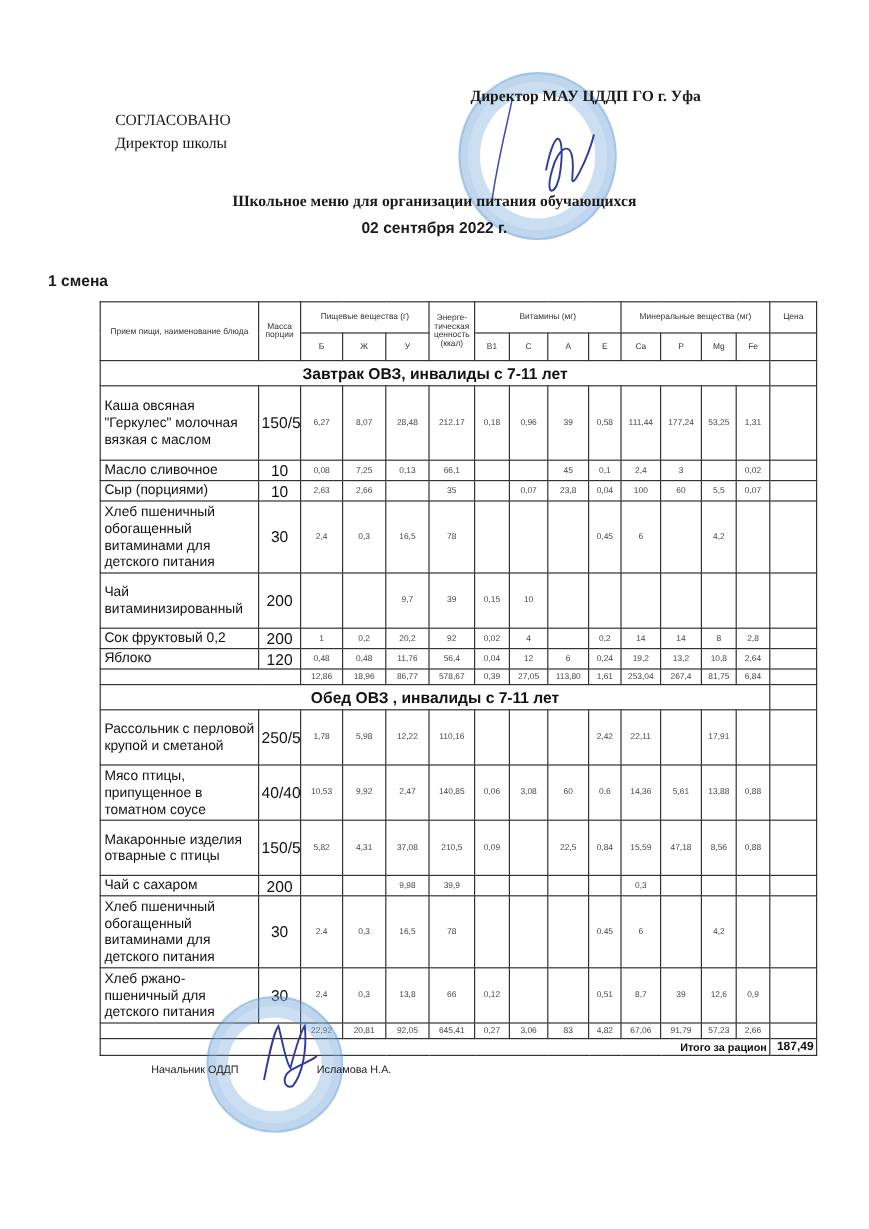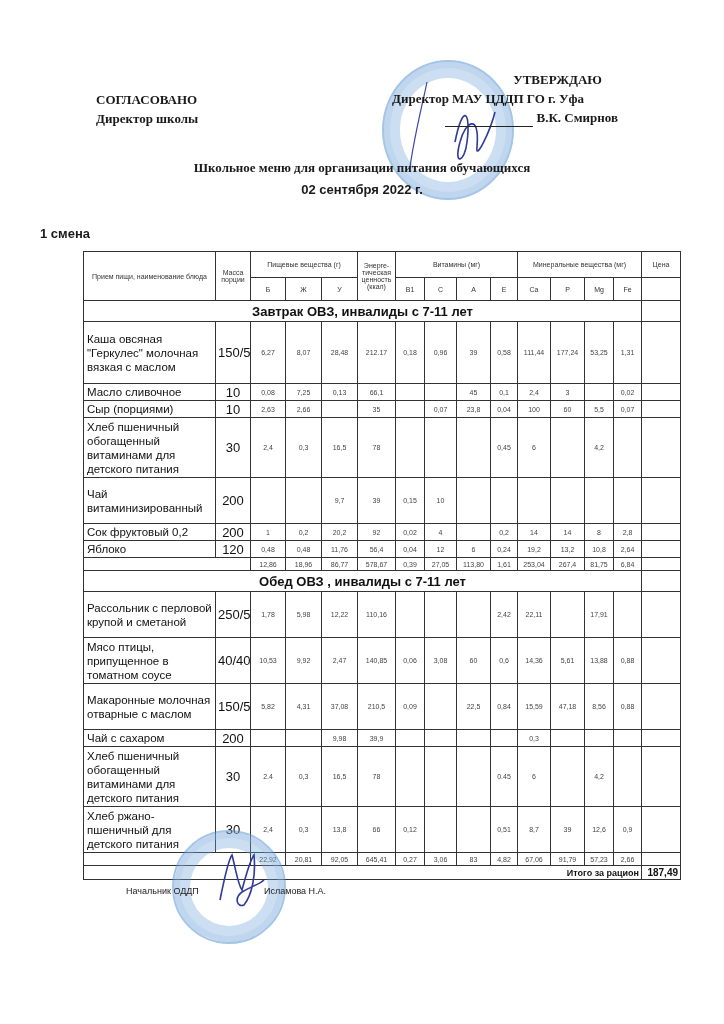--- a/index.html
+++ b/index.html
@@ -1,18 +1,18 @@
 <!DOCTYPE html>
 <html><head>
 <meta charset="utf-8">
 <style>
   html, body { margin:0; padding:0; background:#ffffff; }
   body { width:724px; height:1024px; position:relative; overflow:hidden; font-family:"Liberation Sans", sans-serif; color:#1a1a1a; }
   .serif { font-family:"Liberation Serif", serif; }
-  .agreed { position:absolute; left:96px; top:90px; font-size:13px; font-weight:bold; line-height:19px; }
+  .agreed { position:absolute; left:96px; top:90px; font-size:13px; font-weight:normal; line-height:19px; }
   .approve { position:absolute; left:392px; top:70px; width:230px; font-size:13px; font-weight:bold; line-height:19px; }
   .approve .l1 { text-align:right; padding-right:20px; }
   .approve .l2 { text-align:left; }
   .approve .l3 { text-align:right; padding-right:4px; }
   .approve .sigline { display:inline-block; width:88px; border-bottom:1px solid #222; margin-right:4px; vertical-align:bottom; height:12px; }
   .stamp { position:absolute; border-radius:50%; border:2px solid rgba(90,150,210,0.55); box-shadow: inset 0 0 0 6px rgba(150,190,230,0.25), inset 0 0 0 14px rgba(255,255,255,0), inset 0 0 0 16px rgba(110,160,215,0.35); pointer-events:none; }
   .stamp1 { left:382px; top:60px; width:128px; height:136px; }
   .stamp2 { left:172px; top:830px; width:110px; height:110px; }
   .sig { position:absolute; pointer-events:none; }
   .title { position:absolute; left:0; width:724px; text-align:center; top:160px; font-size:13px; font-weight:bold; }
@@ -37,23 +37,21 @@
   <div>Директор школы</div>
 </div>
 
 <div class="stamp stamp1"></div>
 <svg class="sig" style="left:405px;top:72px;" width="120" height="110">
   <path d="M5 95 C 10 60, 18 30, 22 10" stroke="#3a46a8" stroke-width="1.2" fill="none"></path>
   <path d="M50 70 C 58 30, 66 40, 62 70 C 60 90, 48 95, 55 70 C 60 50, 75 40, 72 75 C 70 90, 85 60, 90 40" stroke="#2f3a9c" stroke-width="1.6" fill="none"></path>
 </svg>
 
 <div class="approve serif">
-  <div class="l1">УТВЕРЖДАЮ</div>
   <div class="l2">Директор МАУ ЦДДП ГО г. Уфа</div>
-  <div class="l3"><span class="sigline"></span><span>В.К. Смирнов</span></div>
 </div>
 
 <div class="title serif">Школьное меню для организации питания обучающихся</div>
 <div class="date">02 сентября 2022 г.</div>
 <div class="shift">1 смена</div>
 
 <table class="menu">
   <colgroup>
     <col style="width:132px">
       <col style="width:35px">
@@ -266,21 +264,21 @@
         <td>3,08</td>
         <td>60</td>
         <td>0,6</td>
         <td>14,36</td>
         <td>5,61</td>
         <td>13,88</td>
         <td>0,88</td>
         <td></td>
       </tr>
       <tr style="height: 46px;">
-        <td class="name">Макаронные молочная отварные с маслом</td>
+        <td class="name">Макаронные изделия отварные с птицы</td>
         <td class="mass">150/5</td>
         <td>5,82</td>
         <td>4,31</td>
         <td>37,08</td>
         <td>210,5</td>
         <td>0,09</td>
         <td></td>
         <td>22,5</td>
         <td>0,84</td>
         <td>15,59</td>

